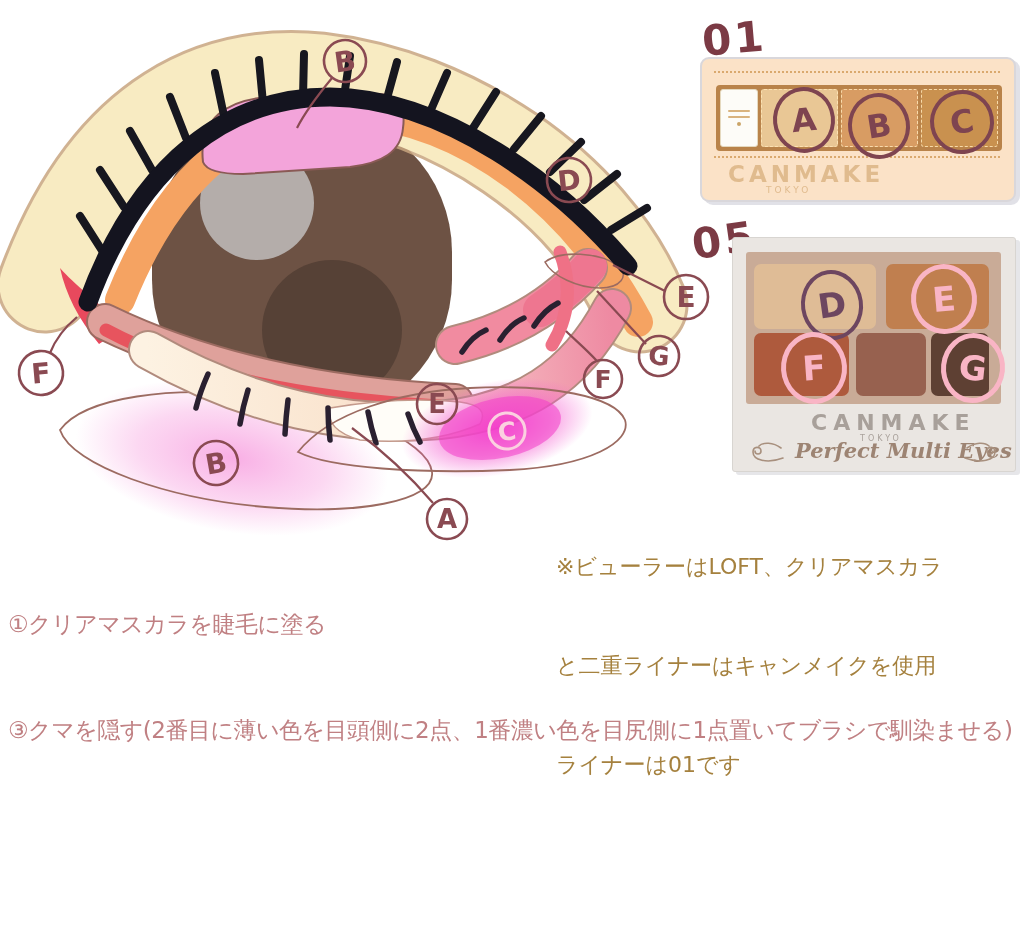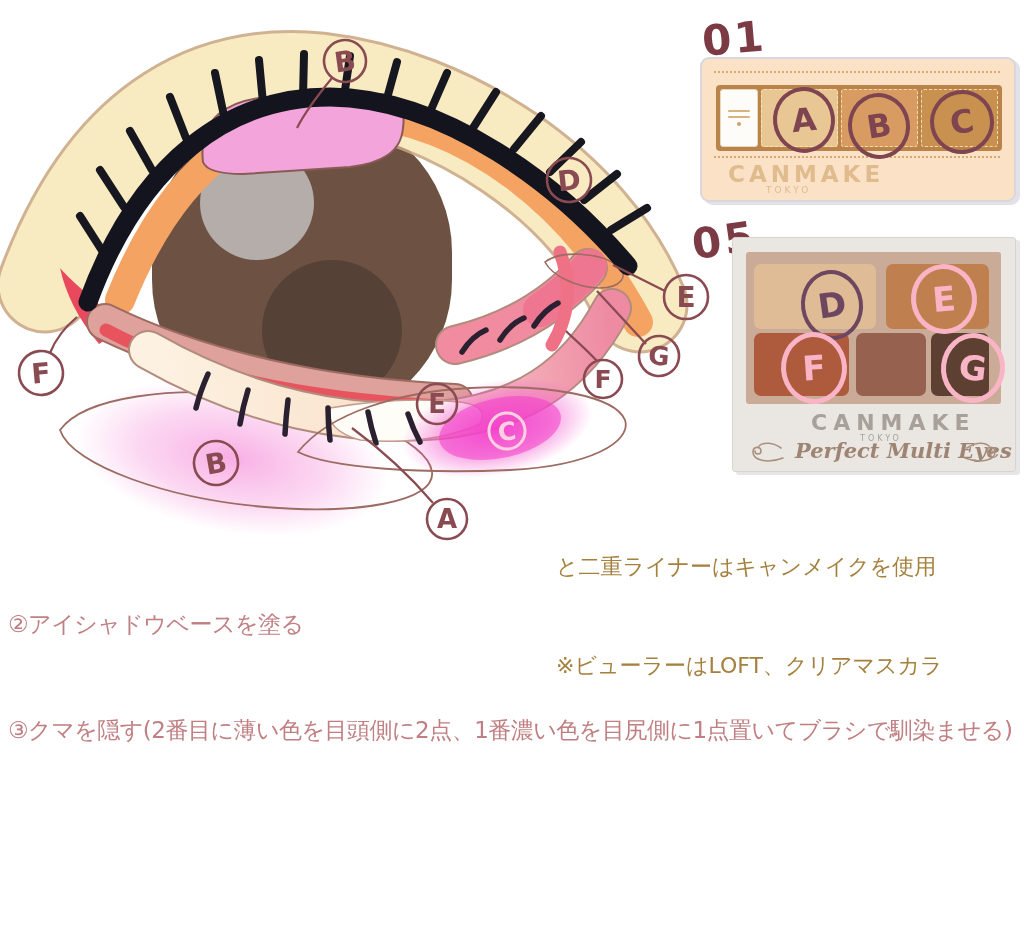--- a/index.html
+++ b/index.html
@@ -256,26 +256,27 @@
       </div>
     <div class="hand-circle pinkink" style="left:48px;top:94px;width:56px;height:62px;font-size:34px;transform:rotate(-4deg)">
         <span>F</span>
       </div>
     <div class="hand-circle pinkink" style="left:208px;top:95px;width:54px;height:60px;font-size:34px;transform:rotate(6deg)">
         <span>G</span>
       </div>
   </div>
 
   <div class="abs" id="note">
+    <div>※ビューラーはLOFT、クリアマスカラ</div>
     <div>と二重ライナーはキャンメイクを使用</div>
-    <div>※ビューラーはLOFT、クリアマスカラ</div>
+    <div>ライナーは01です</div>
   </div>
 
   <div class="abs" id="instructions">
-    <div>②アイシャドウベースを塗る</div>
+    <div>①クリアマスカラを睫毛に塗る</div>
     <div>③クマを隠す(2番目に薄い色を目頭側に2点、1番濃い色を目尻側に1点置いてブラシで馴染ませる)</div>
     
     
     
     
     
     
     
   </div>
 

